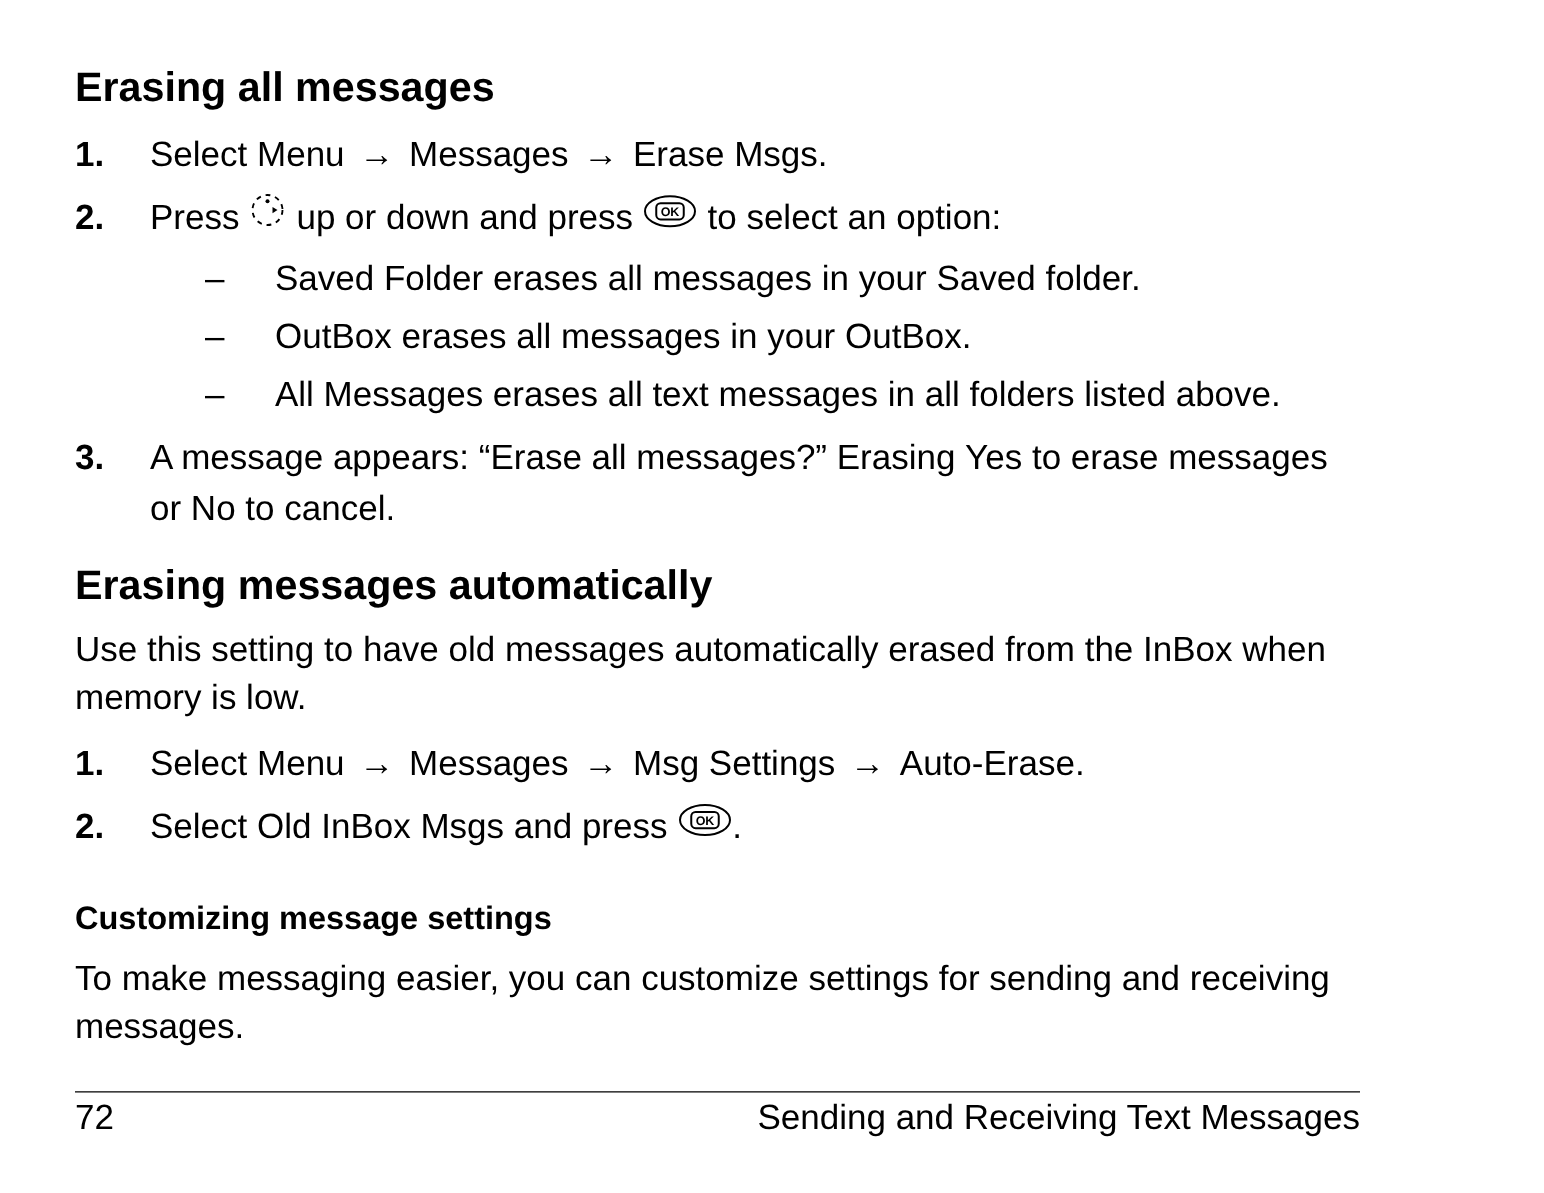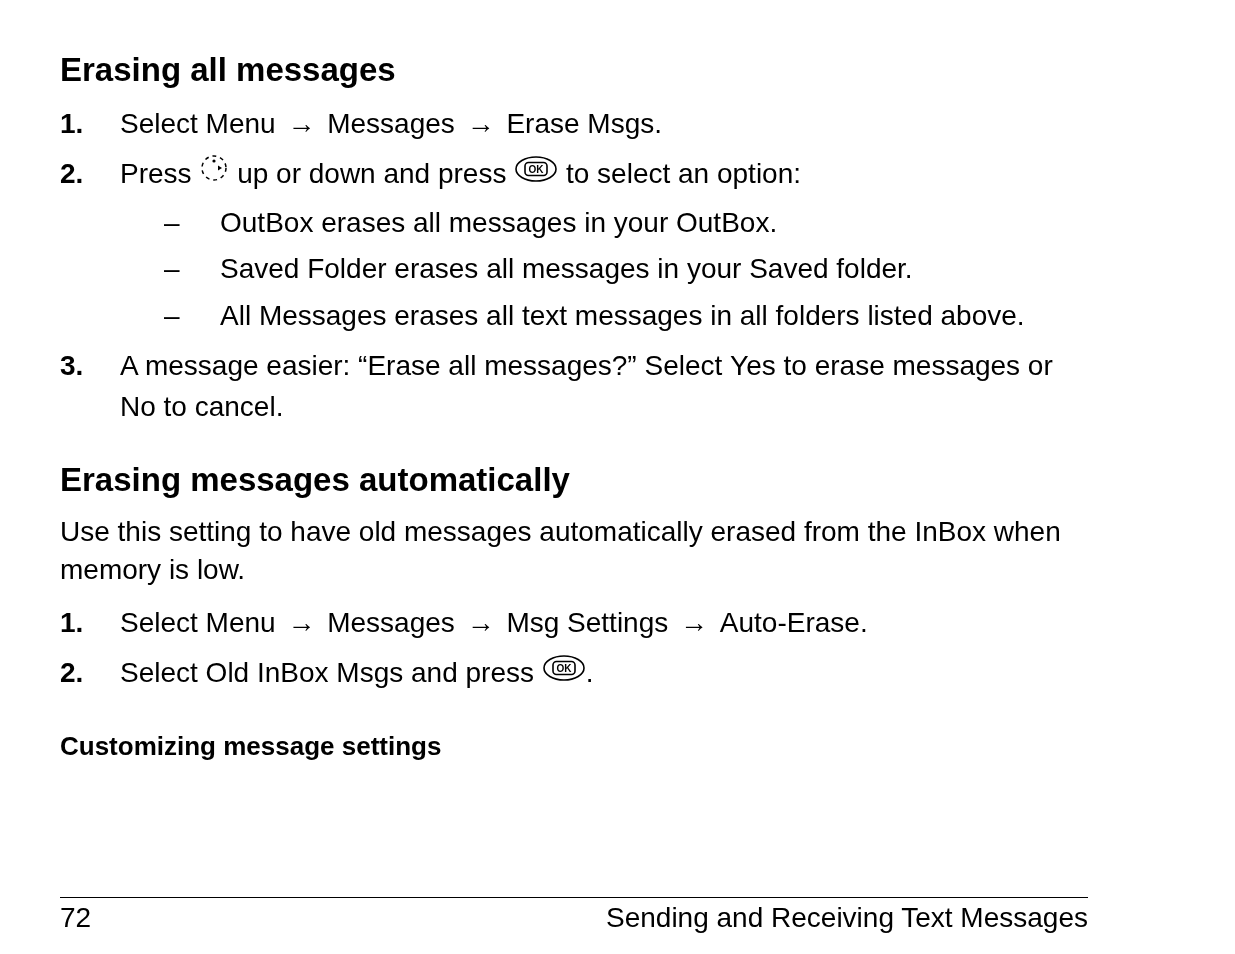--- a/index.html
+++ b/index.html
@@ -85,21 +85,21 @@
   .icon {
     display: inline-block;
     vertical-align: middle;
     position: relative;
     top: -2px;
   }
   .footer {
     position: absolute;
     left: 60px;
     right: 60px;
-    bottom: 20px;
+    bottom: 44px;
     border-top: 1.5px solid #000;
     padding-top: 4px;
     font-size: 28px;
     display: flex;
     justify-content: space-between;
   }
   svg { display: inline-block; }
 </style>
 </head>
 <body>
@@ -123,37 +123,37 @@
             <circle cx="15" cy="8" r="1.6" fill="#000"></circle>
             <polygon points="23,15 19,12.5 19,17.5" fill="#000"></polygon>
           </svg></span><span> up or down and press </span><span class="icon"><svg width="44" height="28" viewBox="0 0 44 28">
             <ellipse cx="22" cy="14" rx="20" ry="12" fill="none" stroke="#000" stroke-width="1.6"></ellipse>
             <rect x="11" y="7.5" width="22" height="13" rx="3.5" ry="3.5" fill="none" stroke="#000" stroke-width="1.6"></rect>
             <text x="22" y="18" text-anchor="middle" font-family="Helvetica, Arial, sans-serif" font-size="10" font-weight="bold" fill="#000">OK</text>
           </svg></span><span> to select an option:</span>
 
       <ul class="sub">
         <li>
-          <span class="b">OutBox</span><span> erases all messages in your OutBox.</span>
+          <span class="b">Saved Folder</span><span> erases all messages in your Saved folder.</span>
         </li>
         <li>
-          <span class="b">Saved Folder</span><span> erases all messages in your Saved folder.</span>
+          <span class="b">OutBox</span><span> erases all messages in your OutBox.</span>
         </li>
         <li>
           <span class="b">All Messages</span><span> erases all text messages in all folders listed above.</span>
         </li>
       </ul>
     </li>
 
     <li>
-      <span>A message easier: “Erase all messages?” Select </span><span class="b">Yes</span><span> to erase messages or </span><span class="b">No</span><span> to cancel.</span>
+      <span>A message appears: “Erase all messages?” Erasing </span><span class="b">Yes</span><span> to erase messages or </span><span class="b">No</span><span> to cancel.</span>
     </li>
   </ol>
 
-  <h2 class="section" style="margin-top:32px">Erasing messages automatically</h2>
+  <h2 class="section" style="margin-top:20px">Erasing messages automatically</h2>
 
   <p class="body-text">Use this setting to have old messages automatically erased from the InBox when memory is low.</p>
 
   <ol class="steps">
     <li>
       <span>Select </span><span class="b">Menu</span>
       <span class="arrow">→</span>
       <span class="b">Messages</span>
       <span class="arrow">→</span>
       <span class="b">Msg Settings</span>
@@ -164,19 +164,20 @@
       <span>Select </span><span class="b">Old InBox Msgs</span><span> and press </span><span class="icon"><svg width="44" height="28" viewBox="0 0 44 28">
             <ellipse cx="22" cy="14" rx="20" ry="12" fill="none" stroke="#000" stroke-width="1.6"></ellipse>
             <rect x="11" y="7.5" width="22" height="13" rx="3.5" ry="3.5" fill="none" stroke="#000" stroke-width="1.6"></rect>
             <text x="22" y="18" text-anchor="middle" font-family="Helvetica, Arial, sans-serif" font-size="10" font-weight="bold" fill="#000">OK</text>
           </svg></span><span>.</span>
     </li>
   </ol>
 
   <h1 class="big">Customizing message settings</h1>
 
+  <p class="body-text">To make messaging easier, you can customize settings for sending and receiving messages.</p>
 
   <div class="footer">
     <span>72</span>
     <span>Sending and Receiving Text Messages</span>
   </div>
 
 </div>
 
 </body></html>

